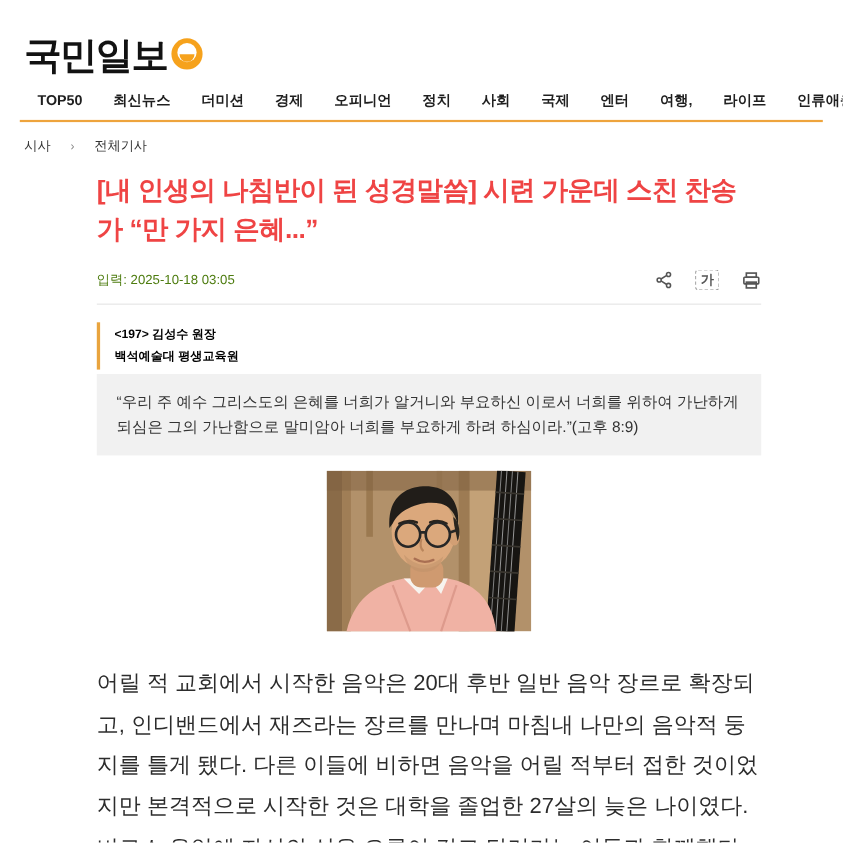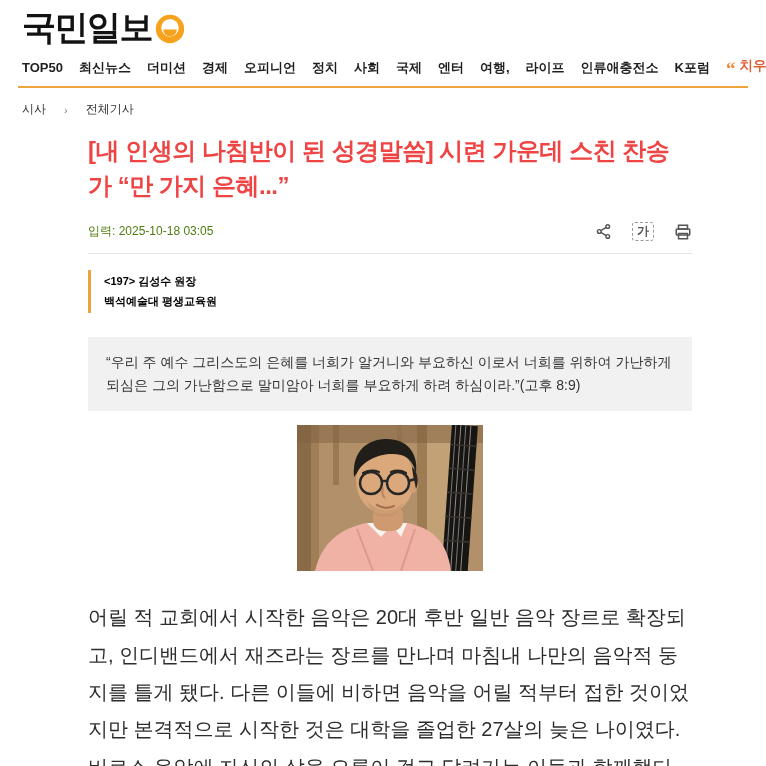--- a/index.html
+++ b/index.html
@@ -6,41 +6,41 @@
   html, body { width: 766px; background: #ffffff; }
   body {
     height: 766px;
     overflow: hidden;
     font-family: "Liberation Sans", "DejaVu Sans", sans-serif;
     color: #2e2e2e;
   }
 
   
   .header { padding: 10px 22px 0 22px; }
-  .logo-row { display: flex; align-items: flex-end; }
+  .logo-row { display: flex; align-items: flex-start; margin-top: 24px; }
   .logo-text {
     font-size: 34px;
     font-weight: 900;
     letter-spacing: -1.5px;
     color: #121212;
     line-height: 1;
   }
   .logo-icon { width: 30px; height: 30px; margin-left: 3px; display: inline-block; }
 
   .nav-row {
     display: flex;
     align-items: baseline;
     gap: 16px;
     margin-top: 13px;
     font-size: 13px;
     font-weight: 700;
     color: #1f1f1f;
     white-space: nowrap;
   }
-  .nav-item { cursor: pointer; }
+  .nav-item { cursor: pointer; margin-left: 12px; }
   .slogan {
     margin-left: auto;
     color: #dd6036;
     font-size: 13.5px;
     font-weight: 700;
     display: flex;
     align-items: center;
     gap: 4px;
   }
   .slogan .q {
@@ -99,21 +99,21 @@
   .byline {
     border-left: 3px solid #e9a43e;
     padding: 2px 0 2px 13px;
     font-size: 11px;
     font-weight: 700;
     color: #000000;
     line-height: 1.75;
   }
 
   .scripture {
-    margin-top: 24px;
+    margin-top: 4px;
     background: #f1f1f1;
     padding: 14px 18px;
     font-size: 14px;
     color: #333;
     line-height: 1.65;
   }
 
   .photo-wrap { margin-top: 14px; text-align: center; }
   .photo-wrap svg { display: inline-block; }
 

